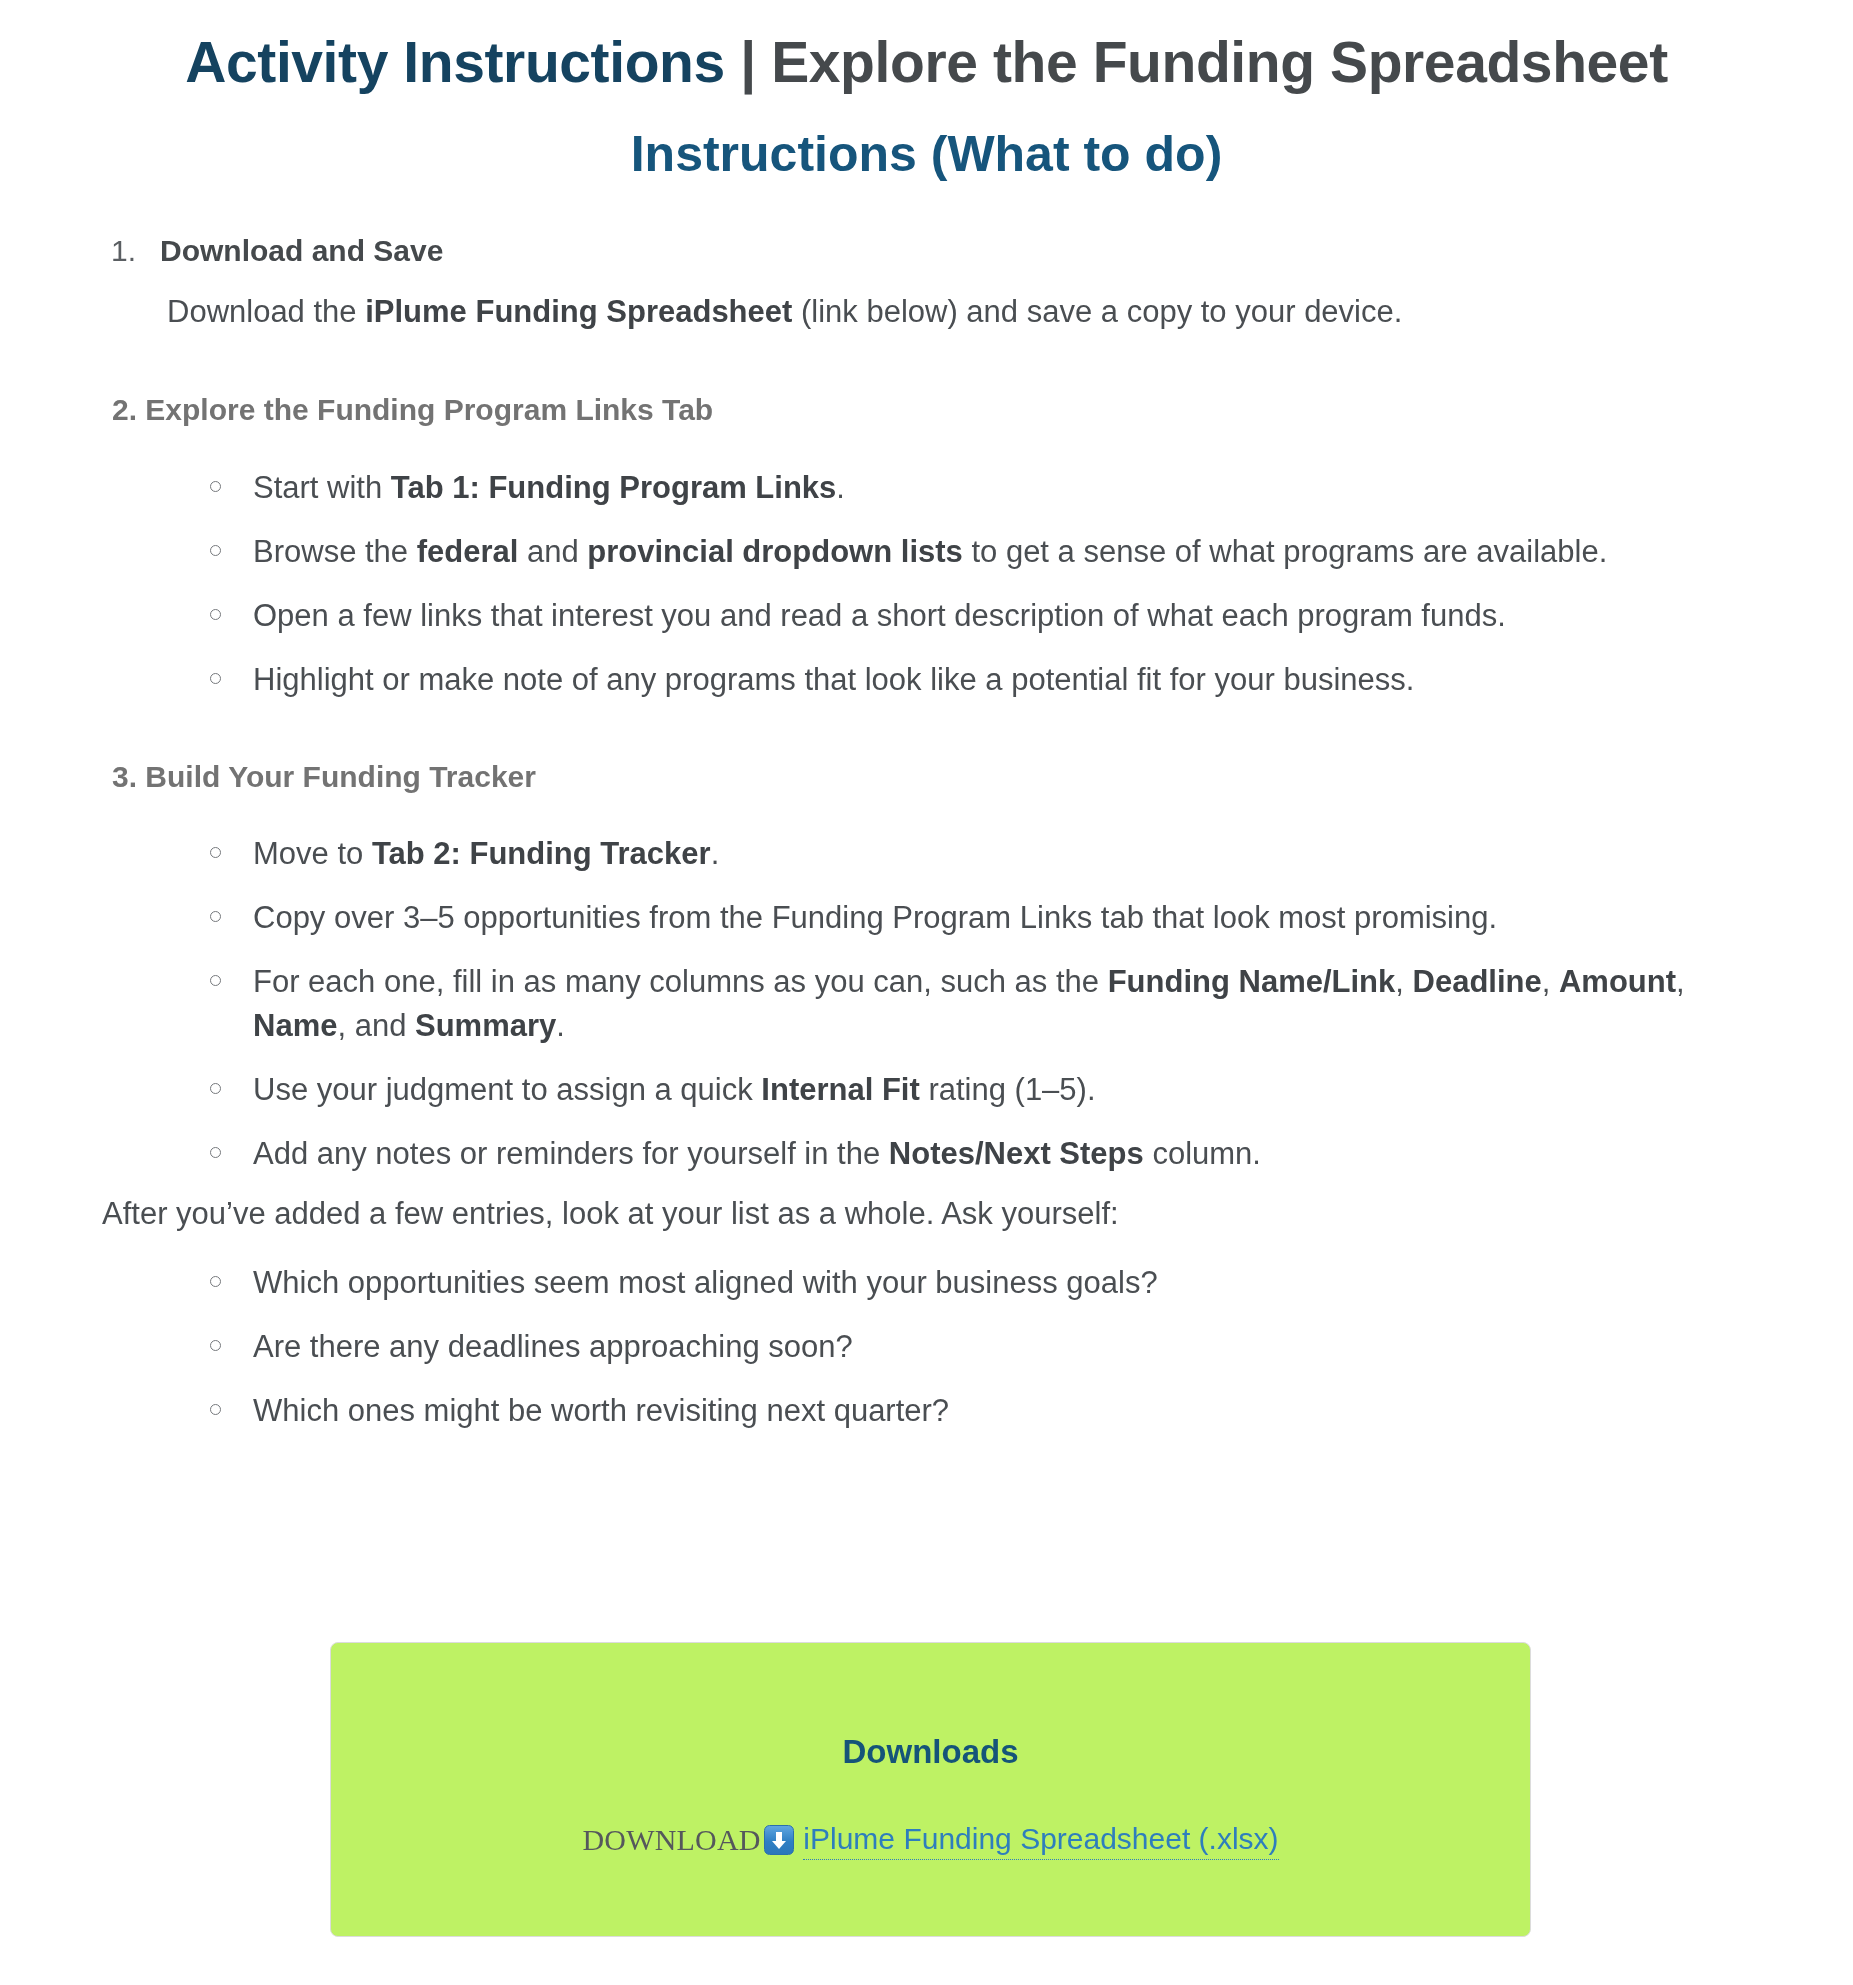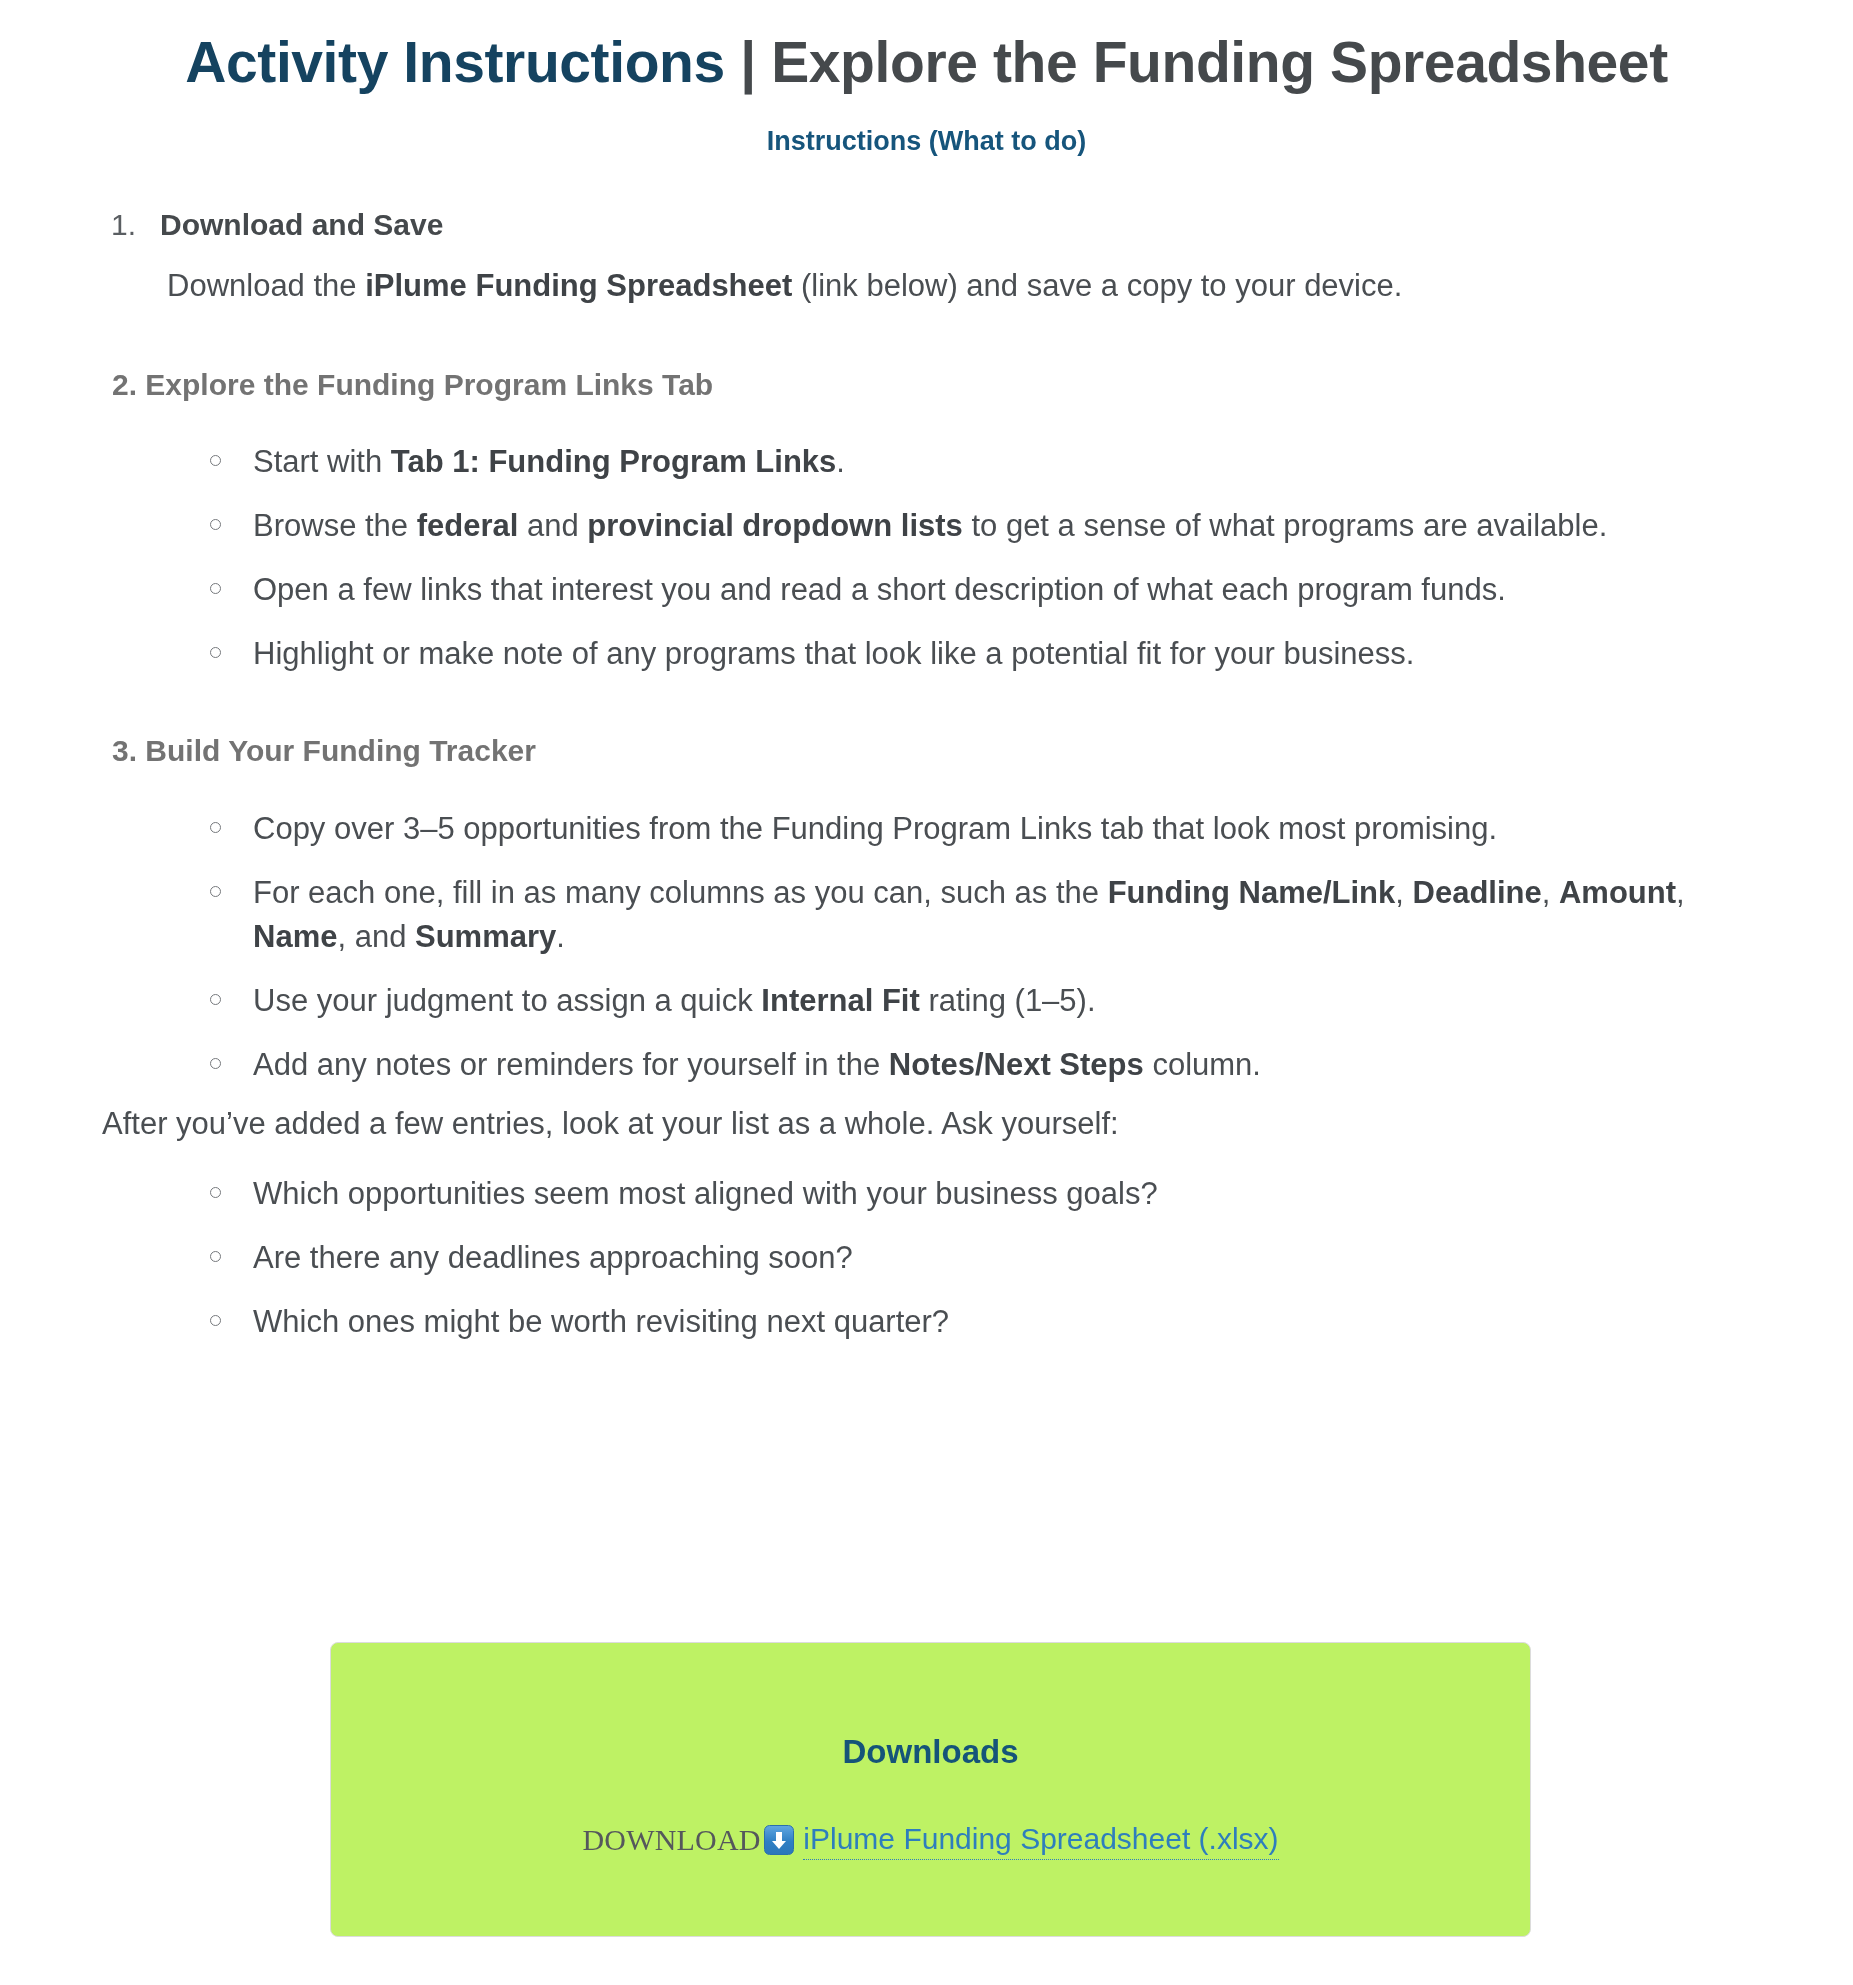--- a/index.html
+++ b/index.html
@@ -32,21 +32,21 @@
     letter-spacing: -0.4px;
     color: #45494c;
   }
   .doc-title .blue-part { color: #154360; }
   .doc-title .gray-part { color: #45494c; }
 
   .doc-subtitle {
     margin: 0;
     padding: 33px 0 0 0;
     text-align: center;
-    font-size: 27px;
+    font-size: 50px;
     font-weight: bold;
     line-height: 1.1;
     color: #16557c;
   }
 
   
   .step-one {
     margin: 0;
     padding: 46px 0 0 0;
     position: relative;
@@ -245,20 +245,24 @@
     <li class="bullet-item">
       <span class="bullet-marker"></span>
       <span>Highlight or make note of any programs that look like a potential fit for your business.</span>
     </li>
   </ul>
 
   <h3 class="section-heading">3. Build Your Funding Tracker</h3>
   <ul class="bullet-list">
     <li class="bullet-item">
       <span class="bullet-marker"></span>
+      <span>Move to </span><b>Tab 2: Funding Tracker</b><span>.</span>
+    </li>
+    <li class="bullet-item">
+      <span class="bullet-marker"></span>
       <span>Copy over 3–5 opportunities from the Funding Program Links tab that look most promising.</span>
     </li>
     <li class="bullet-item">
       <span class="bullet-marker"></span>
       <span>For each one, fill in as many columns as you can, such as the </span><b>Funding Name/Link</b><span>, </span><b>Deadline</b><span>, </span><b>Amount</b><span>, </span><b>Name</b><span>, and </span><b>Summary</b><span>.</span>
     </li>
     <li class="bullet-item">
       <span class="bullet-marker"></span>
       <span>Use your judgment to assign a quick </span><b>Internal Fit</b><span> rating (1–5).</span>
     </li>

